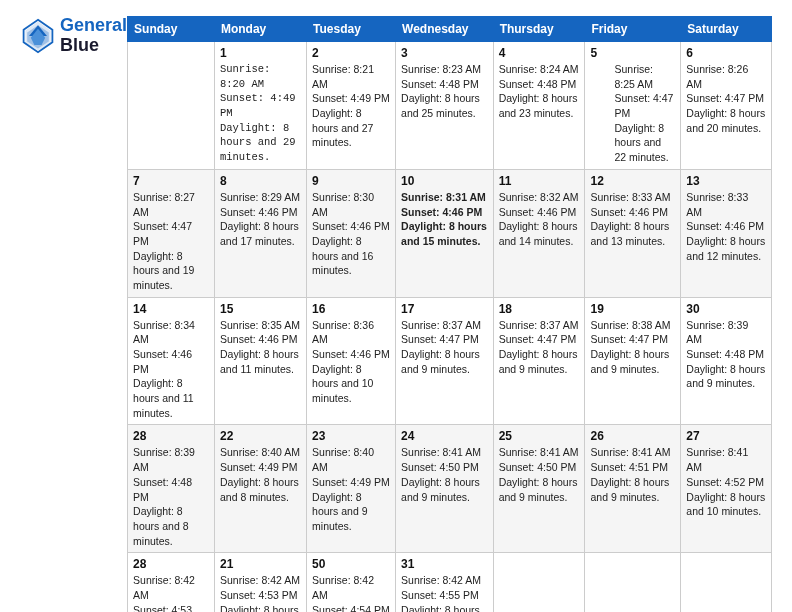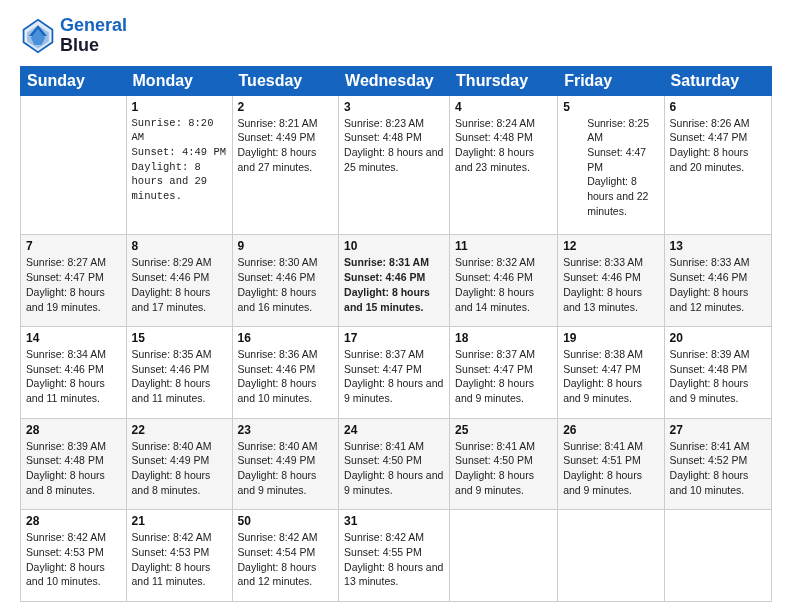--- a/index.html
+++ b/index.html
@@ -8,21 +8,21 @@
       height: 612px;
       font-family: Arial, sans-serif;
       background: #fff;
       overflow: hidden;
     }
     .page {
       width: 792px;
       height: 612px;
       padding: 16px 20px 10px 20px;
       display: flex;
-      flex-direction: column;
+      flex-direction: row;
     }
     .header {
       display: flex;
       justify-content: space-between;
       align-items: flex-start;
       margin-bottom: 10px;
     }
     .logo {
       display: flex;
       align-items: center;
@@ -57,21 +57,21 @@
       flex: 1;
       border-collapse: collapse;
       width: 100%;
       font-size: 11px;
     }
     .calendar th {
       background: #1565c0;
       color: #fff;
       padding: 5px 6px;
       text-align: left;
-      font-size: 16px;
+      font-size: 12px;
       font-weight: bold;
       border: 1px solid #1565c0;
     }
     .calendar td {
       border: 1px solid #ccc;
       vertical-align: top;
       padding: 4px 5px;
       width: 113px;
       min-height: 80px;
       background: #fff;
@@ -243,21 +243,21 @@
 Sunset: 4:47 PM
 Daylight: 8 hours and 9 minutes.</div>
           </td>
           <td>
             <div class="day-num">19</div>
             <div class="day-info" style="white-space: pre-line;">Sunrise: 8:38 AM
 Sunset: 4:47 PM
 Daylight: 8 hours and 9 minutes.</div>
           </td>
           <td>
-            <div class="day-num">20</div>
+            <div class="day-num">30</div>
             <div class="day-info" style="white-space: pre-line;">Sunrise: 8:39 AM
 Sunset: 4:48 PM
 Daylight: 8 hours and 9 minutes.</div>
           </td>
         </tr>
         <tr>
           <td>
             <div class="day-num">28</div>
             <div class="day-info" style="white-space: pre-line;">Sunrise: 8:39 AM
 Sunset: 4:48 PM

